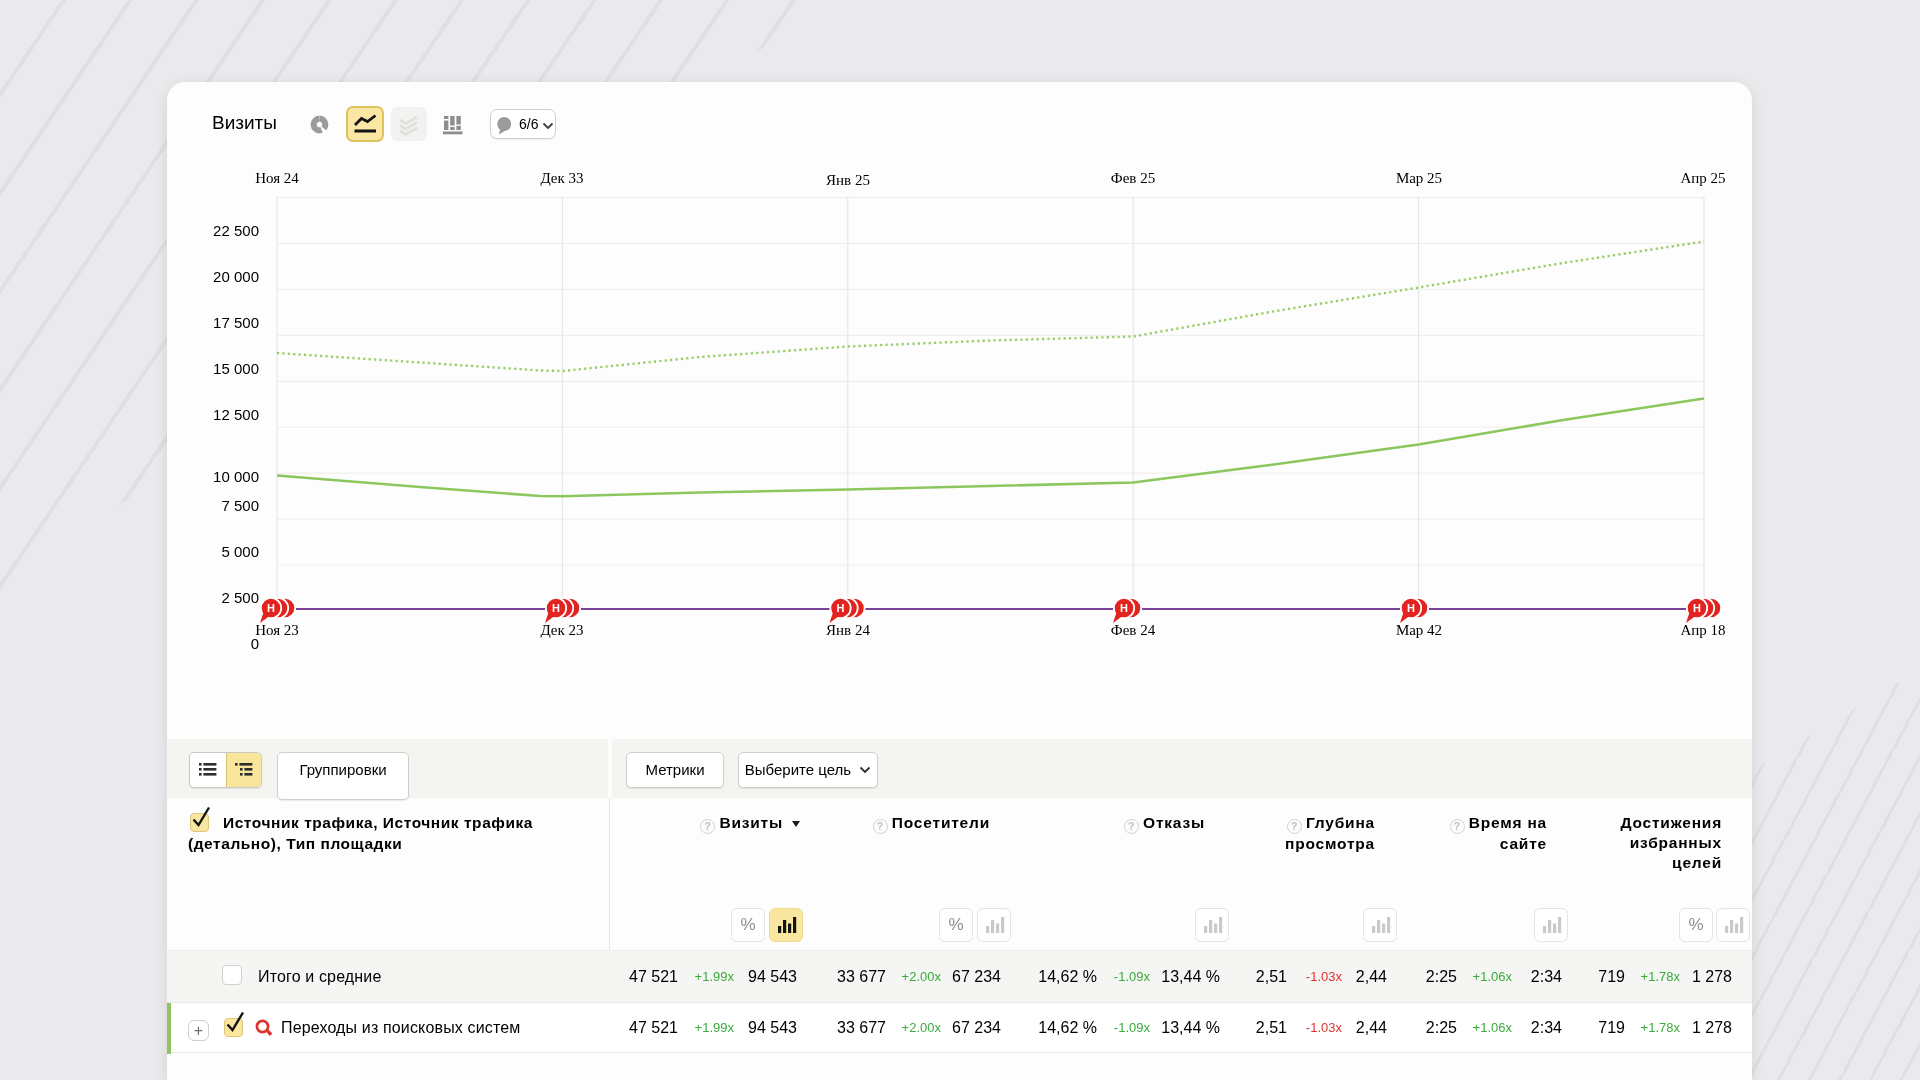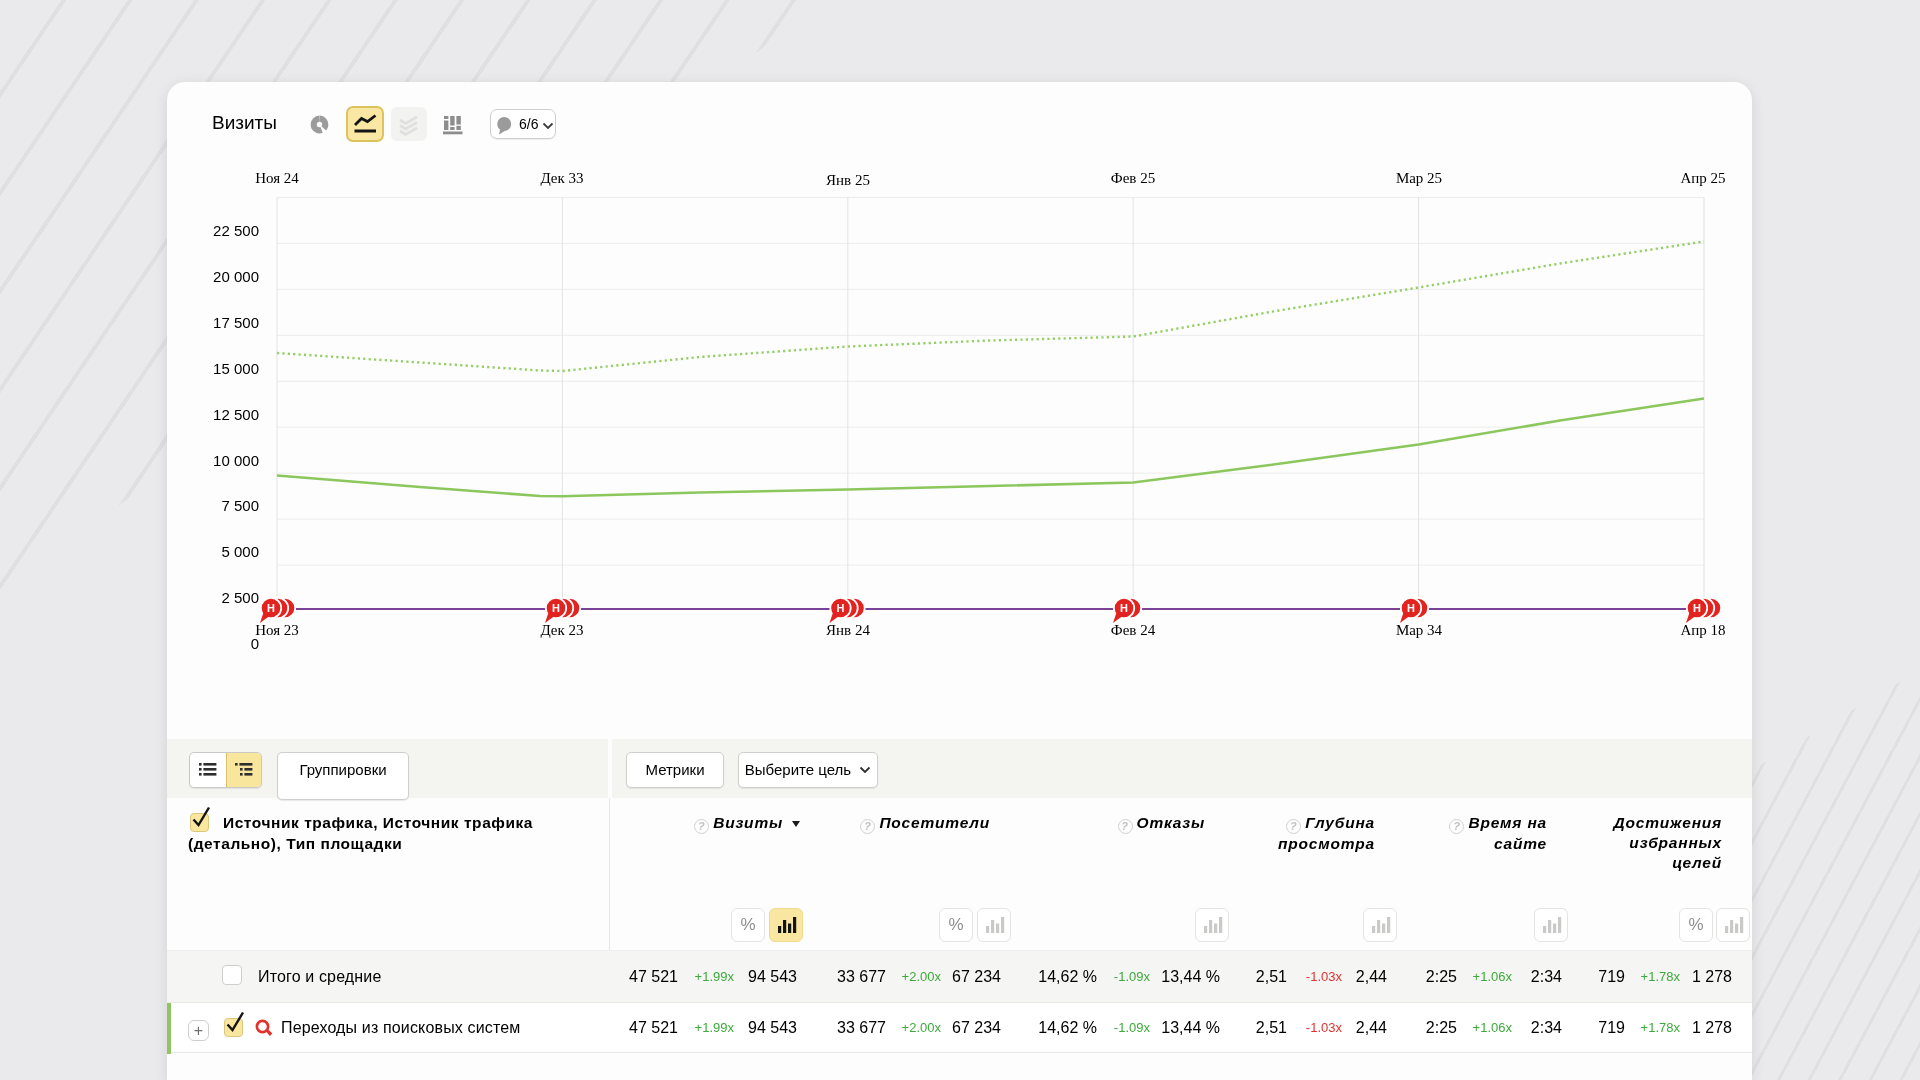--- a/index.html
+++ b/index.html
@@ -20,21 +20,21 @@
 .btn { position:absolute; background:#fff; border:1px solid #cfcfcd; border-radius:5px;
   font-size:15px; color:#000; text-align:center; box-shadow:0 1px 1px rgba(60,60,60,0.10); }
 
 .xlab { position:absolute; width:80px; margin-left:-40px; text-align:center; font-size:15px; color:#000;font-family:Liberation Serif, serif; }
 .ylab { position:absolute; width:70px; text-align:right; font-size:15px; color:#000;margin-top:32px; }
 
 .toolbar { left:167px; top:739px; width:1585px; height:59px; background:#f4f4f1; }
 .vdiv1 { left:608px; top:739px; width:4px; height:59px; background:#fdfdfd; }
 .vdiv2 { left:609px; top:798px; width:1px; height:255px; background:#e7e7e5; }
 .hdrblock { left:188px; top:812px; width:400px; font-size:15.5px; font-weight:bold; line-height:21px; letter-spacing:0.55px; }
-.colhdr { position:absolute; font-size:15.5px; font-weight:bold; text-align:right; line-height:20px; letter-spacing:0.8px;font-style:italic; }
+.colhdr { position:absolute; font-size:15.5px; font-weight:bold; text-align:right; line-height:20px; letter-spacing:0.8px; }
 .q { display:inline-block; width:15px; height:15px; border:1px solid #d2d2d2; border-radius:50%;
   color:#c0c0c0; font-size:11px; font-weight:bold; line-height:13px; text-align:center; vertical-align:-2px; margin-right:4px; }
 .minibtn { position:absolute; width:34px; height:34px; top:908px; background:#fff; border:1px solid #e4e4e2; border-radius:6px; }
 .minibtn.sel { background:#f9e7a1; border-color:#f0dc8e; }
 .row1 { left:167px; top:950px; width:1585px; height:53px; background:#f5f5f3; border-top:1px solid #eeeeec; border-bottom:1px solid #e8e8e6; }
 .row2 { left:167px; top:1003px; width:1585px; height:50px; background:#fff; border-bottom:1px solid #e8e8e6; }
 .greenbar { left:167px; top:1003px; width:4px; height:51px; background:#90c361; }
 .cell { position:absolute; font-size:16px; color:#000; }
 .ratio { position:absolute; font-size:13px; }
 .up { color:#3cab3c; }
@@ -169,28 +169,28 @@
 <div class="abs xlab" style="left:277px; top:170px;">Ноя 24</div>
 <div class="abs xlab" style="left:562px; top:170px;">Дек 33</div>
 <div class="abs xlab" style="left:848px; top:172px;">Янв 25</div>
 <div class="abs xlab" style="left:1133px; top:170px;">Фев 25</div>
 <div class="abs xlab" style="left:1419px; top:170px;">Мар 25</div>
 <div class="abs xlab" style="left:1703px; top:170px;">Апр 25</div>
 <div class="abs xlab" style="left:277px; top:622px;">Ноя 23</div>
 <div class="abs xlab" style="left:562px; top:622px;">Дек 23</div>
 <div class="abs xlab" style="left:848px; top:622px;">Янв 24</div>
 <div class="abs xlab" style="left:1133px; top:622px;">Фев 24</div>
-<div class="abs xlab" style="left:1419px; top:622px;">Мар 34</div>
+<div class="abs xlab" style="left:1419px; top:622px;">Мар 42</div>
 <div class="abs xlab" style="left:1703px; top:622px;">Апр 18</div>
 <div class="abs ylab" style="left:189px; top:190px;">22 500</div>
 <div class="abs ylab" style="left:189px; top:236px;">20 000</div>
 <div class="abs ylab" style="left:189px; top:282px;">17 500</div>
 <div class="abs ylab" style="left:189px; top:328px;">15 000</div>
 <div class="abs ylab" style="left:189px; top:374px;">12 500</div>
-<div class="abs ylab" style="left:189px; top:420px;">10 000</div>
+<div class="abs ylab" style="left:189px; top:436px;">10 000</div>
 <div class="abs ylab" style="left:189px; top:465px;">7 500</div>
 <div class="abs ylab" style="left:189px; top:511px;">5 000</div>
 <div class="abs ylab" style="left:189px; top:557px;">2 500</div>
 <div class="abs ylab" style="left:189px; top:603px;">0</div>
 
 <div class="abs toolbar"></div>
 <div class="abs vdiv1"></div>
 <div class="abs vdiv2"></div>
 
 <div class="abs" style="left:189px; top:752px; width:73px; height:36px; background:#fff; border:1px solid #c9c9c7; border-radius:5px; box-shadow:0 1px 1px rgba(60,60,60,0.10); overflow:hidden;">

